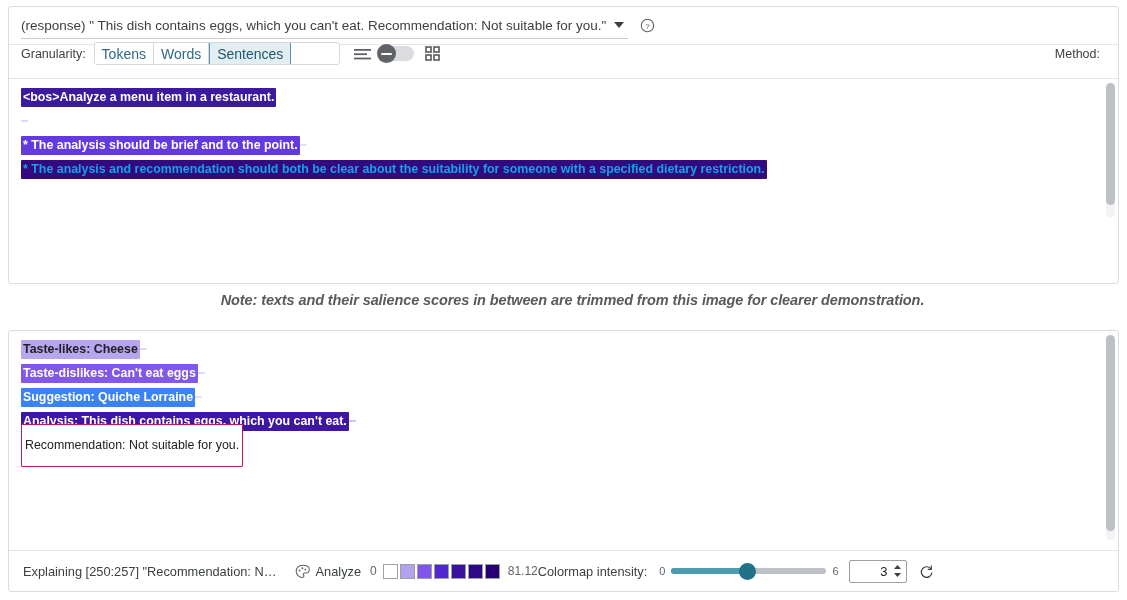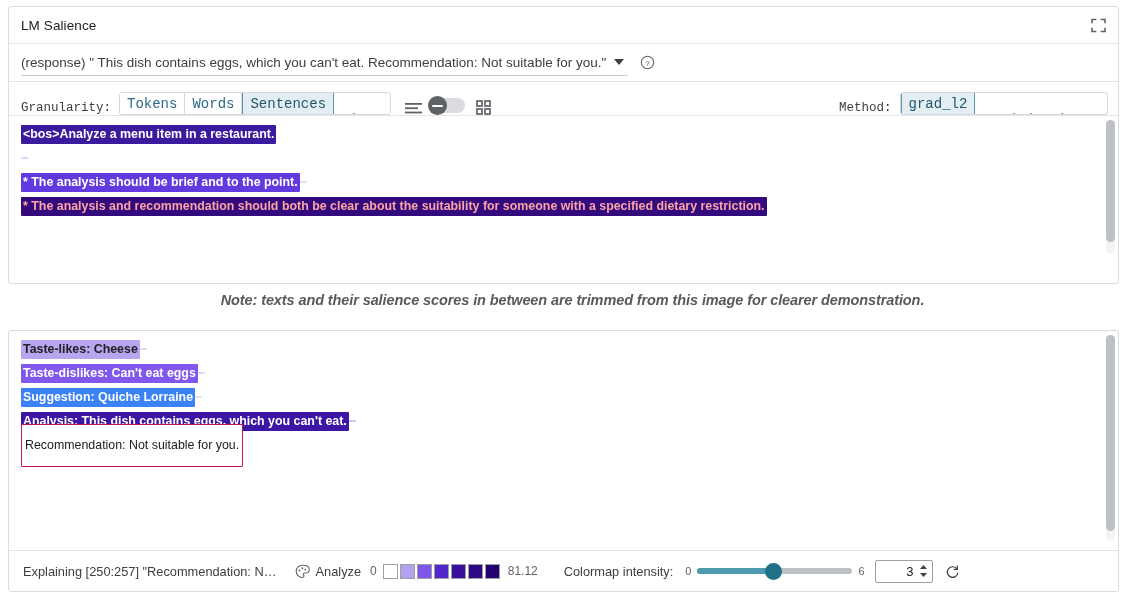--- a/index.html
+++ b/index.html
@@ -89,24 +89,23 @@
     width: 15px; height: 15px;
     cursor: pointer;
   }
 
   
   .toolbar {
     position: relative;
     height: 34px;
     border-bottom: 1px solid #e3e5e8;
     display: flex;
-    align-items: flex-end;
-    box-sizing: border-box;
-    padding: 0 10px 0 12px;
-    font-family: Liberation Mono, monospace;
+    align-items: center;
+    box-sizing: border-box;
+    padding: 0 10px 16px 12px;
   }
   .tb-label {
     font-size: 12.5px;
     color: #3c4043;
     margin-right: 8px;
     white-space: nowrap;
   }
   .seg-group {
     display: inline-flex;
     border: 1px solid #d5d9dd;
@@ -264,21 +263,20 @@
     color: #5f6368;
   }
   .swatches { display: inline-flex; margin: 0 6px; }
   .sw {
     width: 15px; height: 15px;
     border: 1px solid #9aa0a6;
     margin-right: 2px;
     box-sizing: border-box;
   }
   .cmi-label {
-    margin-left: 26px;
     font-size: 12.8px;
     color: #3c4043;
     white-space: nowrap;
   }
   .slider-wrap {
     display: inline-flex;
     align-items: center;
     margin-left: 12px;
   }
   .slider-min, .slider-max { font-size: 11px; color: #5f6368; }
@@ -326,33 +324,20 @@
   .spin { margin-left: 5px; width: 9px; height: 14px; }
   .reset-icon { margin-left: 12px; width: 15px; height: 15px; cursor: pointer; }
 </style>
 </head>
 <body>
 
 <div id="root">
 
   <div class="module module-top">
 
-    <div class="titlebar">
-      <span class="title-text">LM Salience</span>
-      <span class="expand-btn">
-        <svg width="19" height="19" viewBox="0 0 19 19">
-          <g stroke="#5f6368" stroke-width="1.6" fill="none" stroke-linecap="square">
-            <path d="M3 6.5 V3.5 H6.5"></path>
-            <path d="M12.5 3.5 H16 V6.5"></path>
-            <path d="M16 12.5 V15.5 H12.5"></path>
-            <path d="M6.5 15.5 H3 V12.5"></path>
-          </g>
-        </svg>
-      </span>
-    </div>
 
     <div class="selector-row">
       <div class="selector-inner">
         <span class="selector-text">(response) " This dish contains eggs, which you can't eat. Recommendation: Not suitable for you."</span>
         <span class="caret"></span>
       </div>
       <span class="help-icon">
         <svg width="15" height="15" viewBox="0 0 15 15">
           <circle cx="7.5" cy="7.5" r="6.2" fill="none" stroke="#5f6368" stroke-width="1.1"></circle>
           <text x="7.5" y="10.6" font-size="8" font-family="Liberation Sans, sans-serif" fill="#5f6368" text-anchor="middle">?</text>
@@ -391,41 +376,37 @@
             <rect x="9" y="1" width="5" height="5"></rect>
             <rect x="1" y="9" width="5" height="5"></rect>
             <rect x="9" y="9" width="5" height="5"></rect>
           </g>
         </svg>
       </span>
 
       <span class="spacer"></span>
 
       <span class="tb-label">Method:</span>
-      <span class="seg-group">
-        <span class="seg active">grad_l2</span>
-        <span class="seg">grad_dot_input</span>
-      </span>
     </div>
 
     <div class="text-panel tp-top">
       <div id="top-lines">
           <div class="seg-line">
             <span class="chip" style="background: rgb(60, 26, 158); color: rgb(255, 255, 255);">&lt;bos&gt;Analyze a menu item in a restaurant.</span>
             <span class="chip nl" style="background: rgb(255, 255, 255);"></span>
           </div>
           <div class="seg-line">
             <span class="chip nl" style="background: rgb(221, 214, 247);"></span>
           </div>
           <div class="seg-line">
             <span class="chip" style="background: rgb(99, 57, 224); color: rgb(255, 255, 255);">* The analysis should be brief and to the point.</span>
             <span class="chip nl" style="background: rgb(228, 222, 250);"></span>
           </div>
           <div class="seg-line">
-            <span class="chip" style="background: rgb(51, 9, 126); color: #fca5a5;">* The analysis and recommendation should both be clear about the suitability for someone with a specified dietary restriction.</span>
+            <span class="chip" style="background: rgb(51, 9, 126); color: #0ea5e9;">* The analysis and recommendation should both be clear about the suitability for someone with a specified dietary restriction.</span>
           </div>
         </div>
       <div class="vscroll" style="top:4px;height:134px;">
         <div class="thumb" style="top:0;height:122px;"></div>
       </div>
     </div>
   </div>
 
   <div class="note">Note: texts and their salience scores in between are trimmed from this image for clearer demonstration.</div>
 

